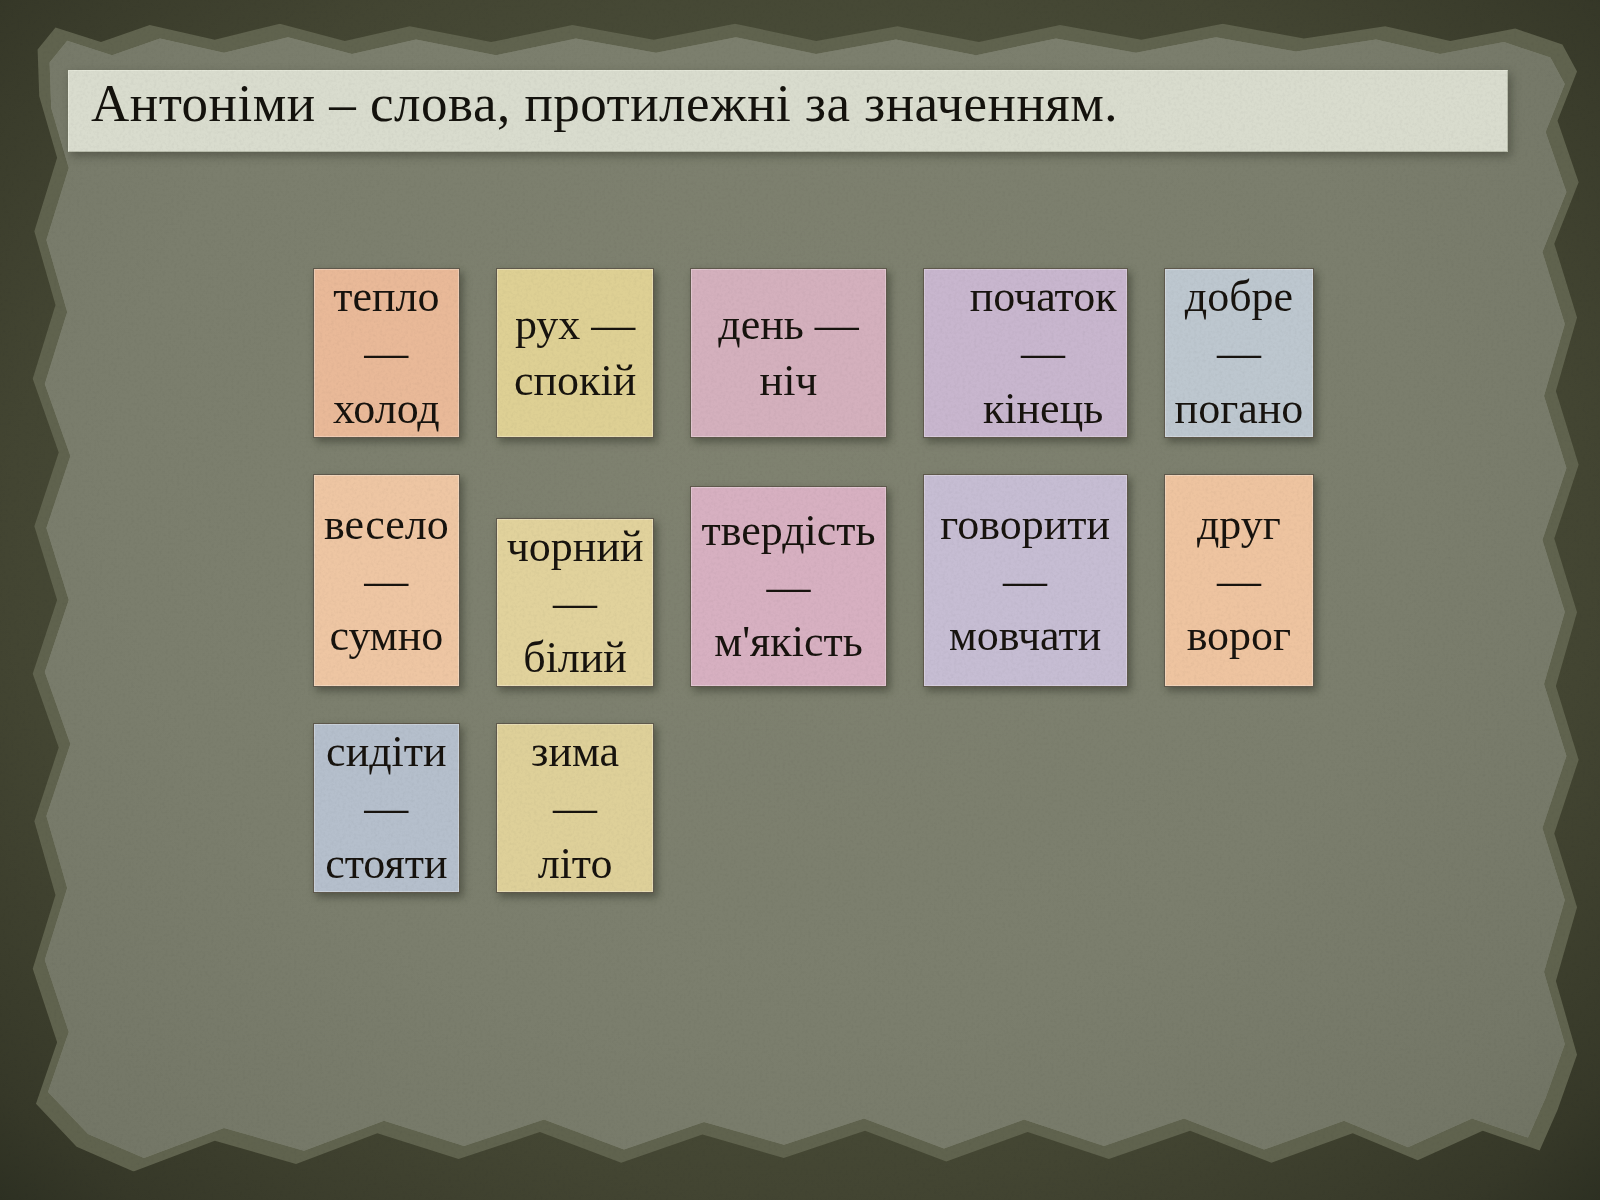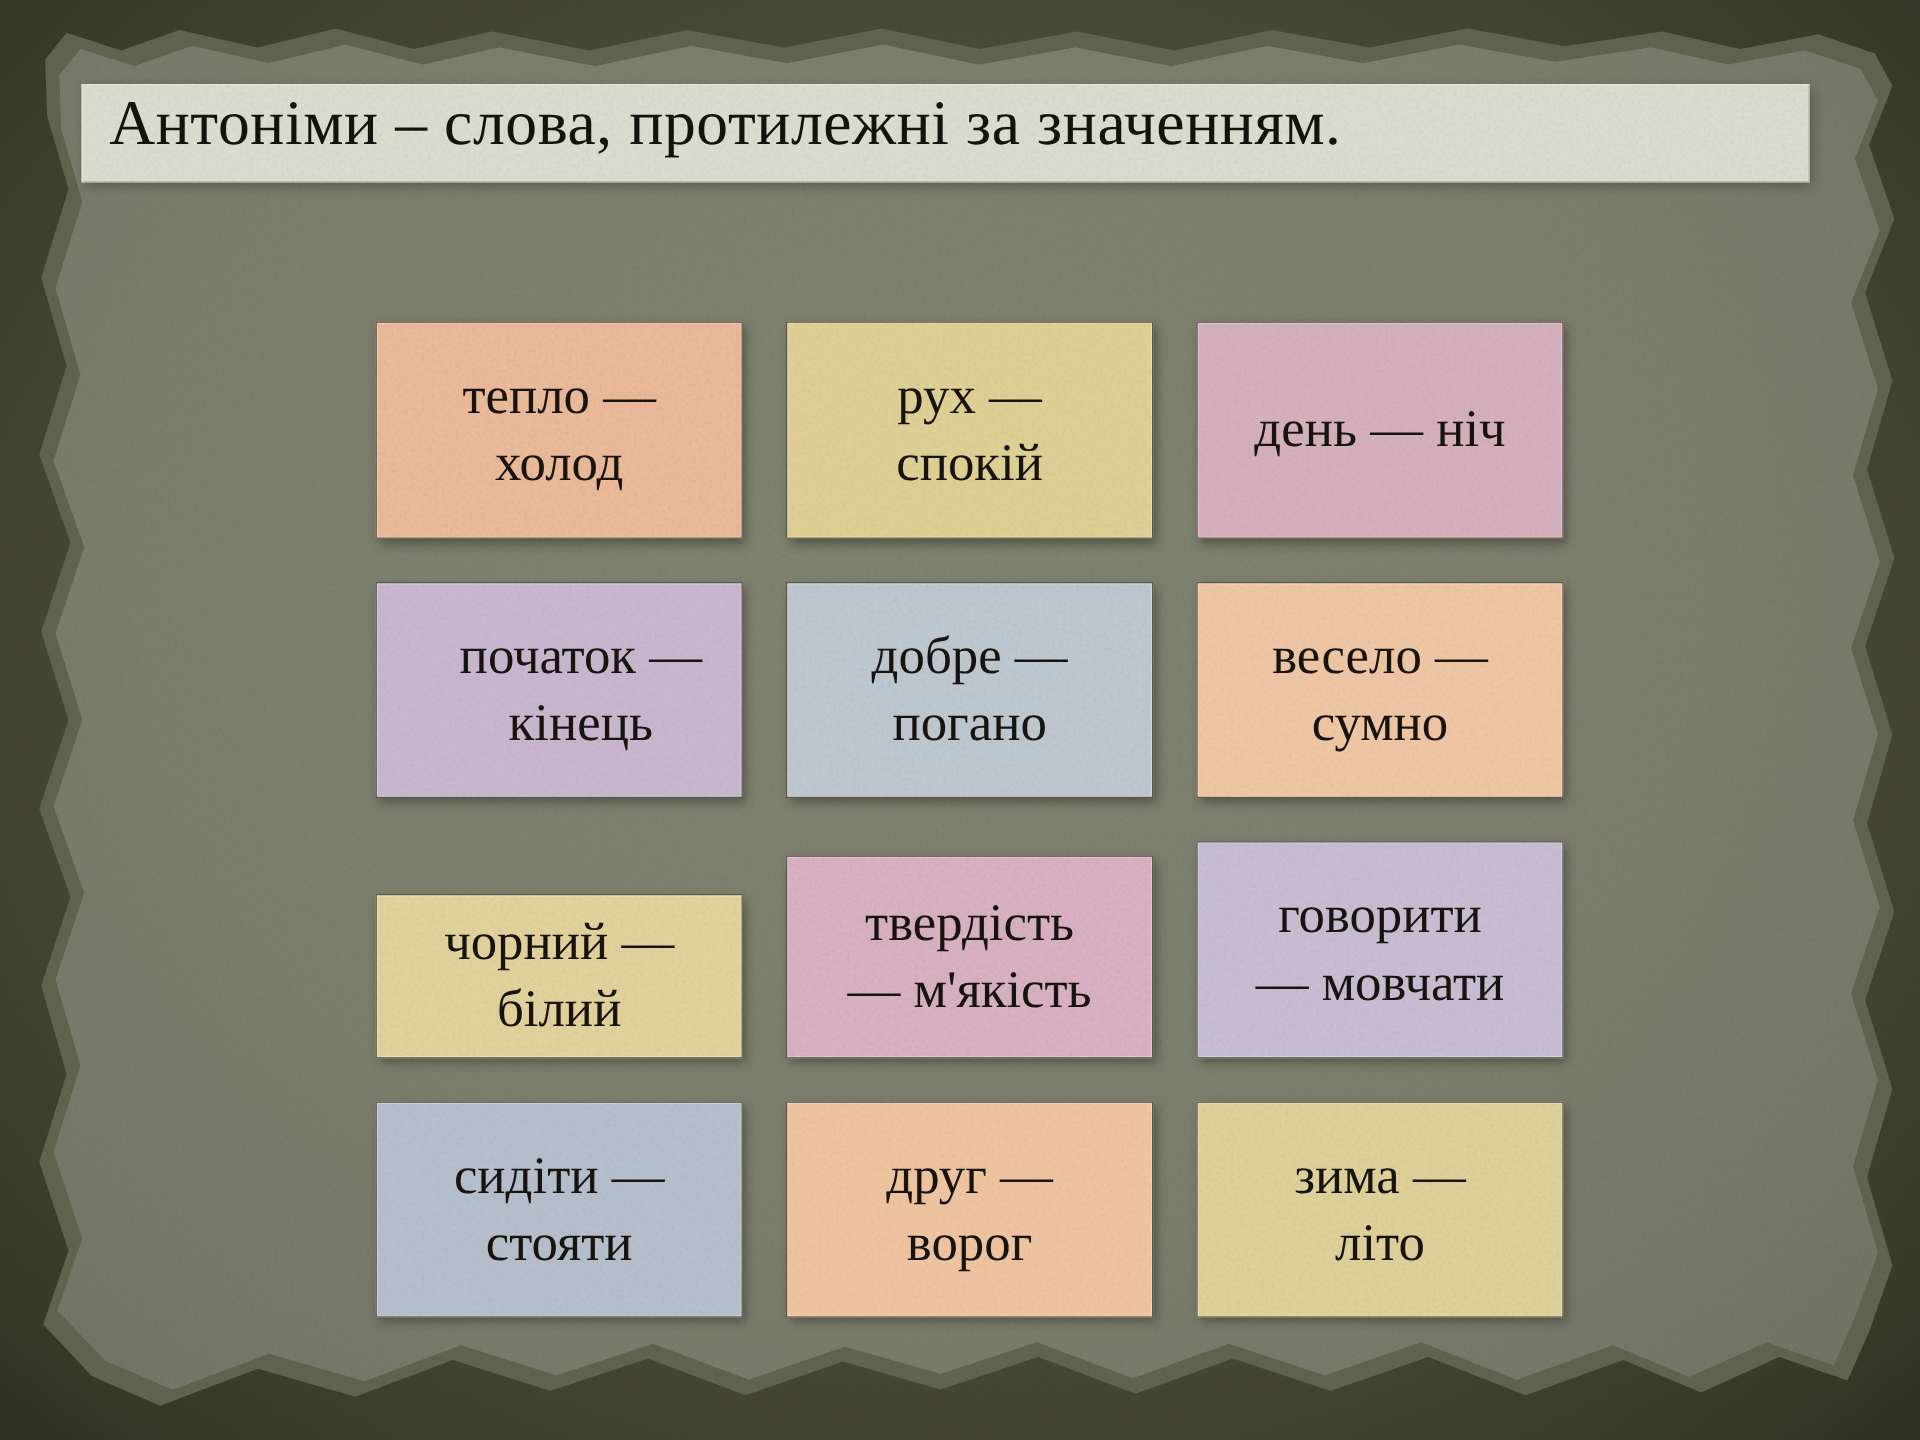--- a/index.html
+++ b/index.html
@@ -38,21 +38,21 @@
     position:absolute; left:68px; top:70px; width:1440px; height:82px;
     display:flex; align-items:center; padding:0 12px 16px 22px;
     background:#d9dcce;
     border:1px solid #e4e7d9;
     border-right-color:#b7bbaa; border-bottom-color:#b7bbaa;
     box-shadow: 3px 4px 9px rgba(34,36,25,0.38);
     color:#14120d; font-size:53px; letter-spacing:0.5px;
   }
   .grid{
     position:absolute; left:313px; top:268px; width:990px; height:830px;
-    display:grid; grid-template-columns:repeat(3,1fr);
+    display:grid; grid-template-columns:repeat(5,1fr);
     grid-template-rows:repeat(4,1fr); gap:36px;
   }
   .card{
     display:flex; align-items:center; justify-content:center;
     text-align:center; color:#17130e; font-size:44px; line-height:1.27;
     border:1px solid #5f594c;
     box-shadow: 3px 4px 8px rgba(34,36,25,0.45),
                 inset 0 0 0 1px rgba(255,255,255,0.28);
   }
   .card-text{ white-space:pre-line; padding:0 10px; }
@@ -101,27 +101,27 @@
 білий</span>
       </div>
     <div class="card" style="background-color: rgb(215, 176, 193); margin-top: 12px;">
         <span class="card-text">твердість
 — м'якість</span>
       </div>
     <div class="card" style="background-color: rgb(198, 189, 211);">
         <span class="card-text">говорити
 — мовчати</span>
       </div>
+    <div class="card" style="background-color: rgb(238, 196, 160);">
+        <span class="card-text">друг —
+ворог</span>
+      </div>
     <div class="card" style="background-color: rgb(181, 191, 204);">
         <span class="card-text">сидіти —
 стояти</span>
-      </div>
-    <div class="card" style="background-color: rgb(238, 196, 160);">
-        <span class="card-text">друг —
-ворог</span>
       </div>
     <div class="card" style="background-color: rgb(222, 208, 153); align-items: center;">
         <span class="card-text">зима —
 літо</span>
       </div>
   </div>
 
   <svg class="grain" width="1600" height="1200" xmlns="http://www.w3.org/2000/svg">
     <filter id="paperNoise" x="0" y="0" width="100%" height="100%">
       <feTurbulence type="fractalNoise" baseFrequency="0.35" numOctaves="3" seed="7" stitchTiles="stitch"></feTurbulence>

